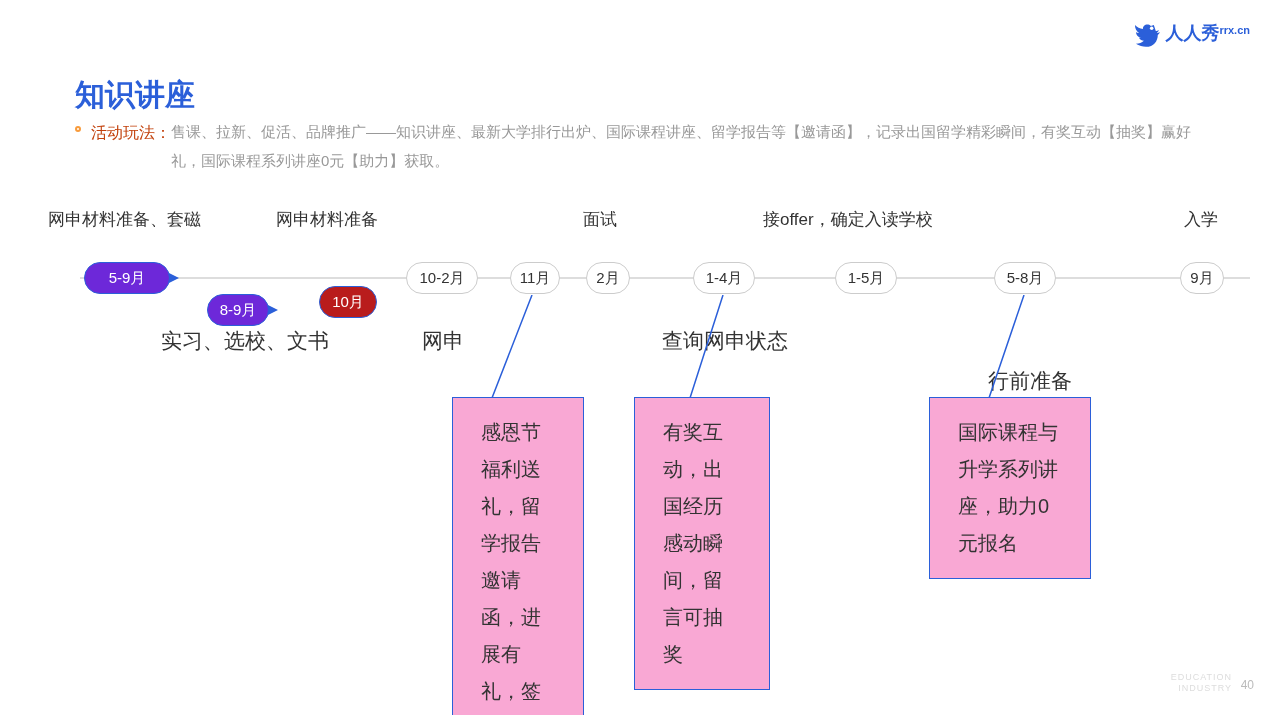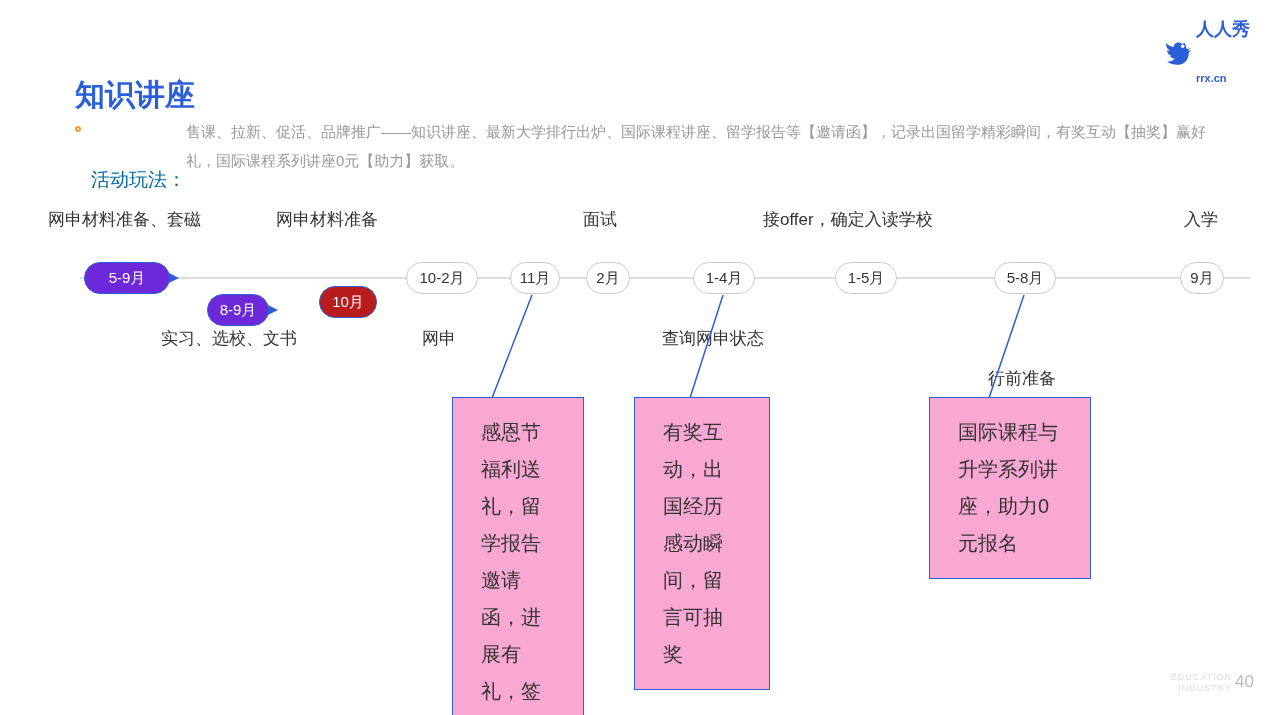--- a/index.html
+++ b/index.html
@@ -24,23 +24,21 @@
       color: #2B5FD9;
       font-weight: bold;
     }
     .logo-bird {
       width: 28px;
       height: 28px;
       margin-right: 4px;
     }
     .logo-text {
       display: flex;
-      flex-direction: column;
       line-height: 1.1;
-      gap: 32px;
     }
     .logo-main {
       font-size: 18px;
       color: #2B5FD9;
     }
     .logo-sub {
       font-size: 11px;
       color: #2B5FD9;
     }
     .title {
@@ -62,42 +60,41 @@
     .bullet {
       width: 6px;
       height: 6px;
       border-radius: 50%;
       border: 2px solid #F89B3C;
       margin-top: 8px;
       margin-right: 10px;
       flex-shrink: 0;
     }
     .subtitle-label {
-      color: #0369a1;
-      font-size: 19px;
+      color: #c2410c;
+      font-size: 16px;
       flex-shrink: 0;
       line-height: 1.9;
-      margin-top: 44px;
     }
     .subtitle-text {
       color: #999;
       font-size: 15px;
       line-height: 1.9;
     }
     .label-top {
       position: absolute;
       top: 208px;
       font-size: 17px;
       color: #333;
       white-space: nowrap;
     }
     .label-bottom {
       position: absolute;
       top: 327px;
-      font-size: 17px;
+      font-size: 21px;
       color: #333;
       white-space: nowrap;
     }
     .timeline-line {
       position: absolute;
       top: 277px;
       left: 80px;
       right: 30px;
       height: 1.5px;
       background: #ddd;
@@ -162,21 +159,21 @@
       font-size: 9px;
       color: #ddd;
       text-align: right;
       line-height: 1.3;
       letter-spacing: 1px;
     }
     .page-num {
       position: absolute;
       bottom: 23px;
       right: 26px;
-      font-size: 17px;
+      font-size: 12px;
       color: #bbb;
     }
   </style>
 </head>
 <body>
 
 <div class="logo">
   <svg class="logo-bird" viewBox="0 0 24 24" fill="#2B5FD9">
     <path d="M21 5c-1 0-2 1-3 1-2-2-5-2-7 0-1 1-1 2-1 3-3 0-6-2-8-4 0 3 1 6 4 8-1 0-2 0-3-1 0 3 2 5 5 6-1 0-2 0-2 0 1 2 3 3 5 3-2 2-5 3-8 3 3 2 7 3 10 3 8 0 12-6 12-12 1-1 2-2 2-3-1 1-2 1-3 1 1-1 2-2 2-3-1 1-2 1-3 1z" transform="scale(0.85)"></path>
     <circle cx="16" cy="7" r="1.5" fill="#fff"></circle>

